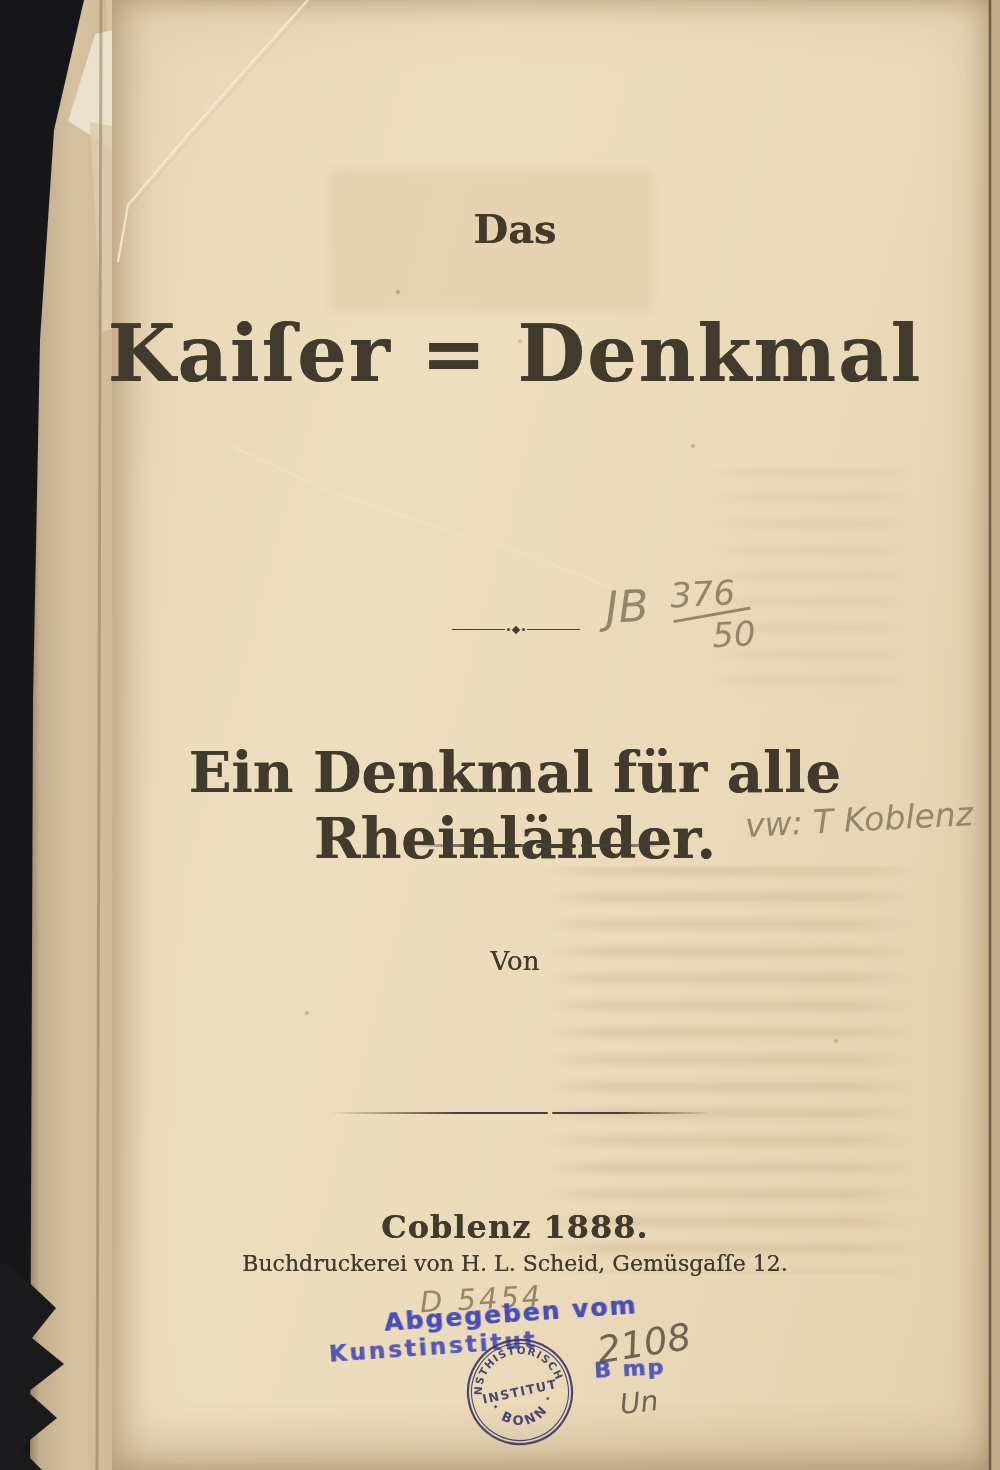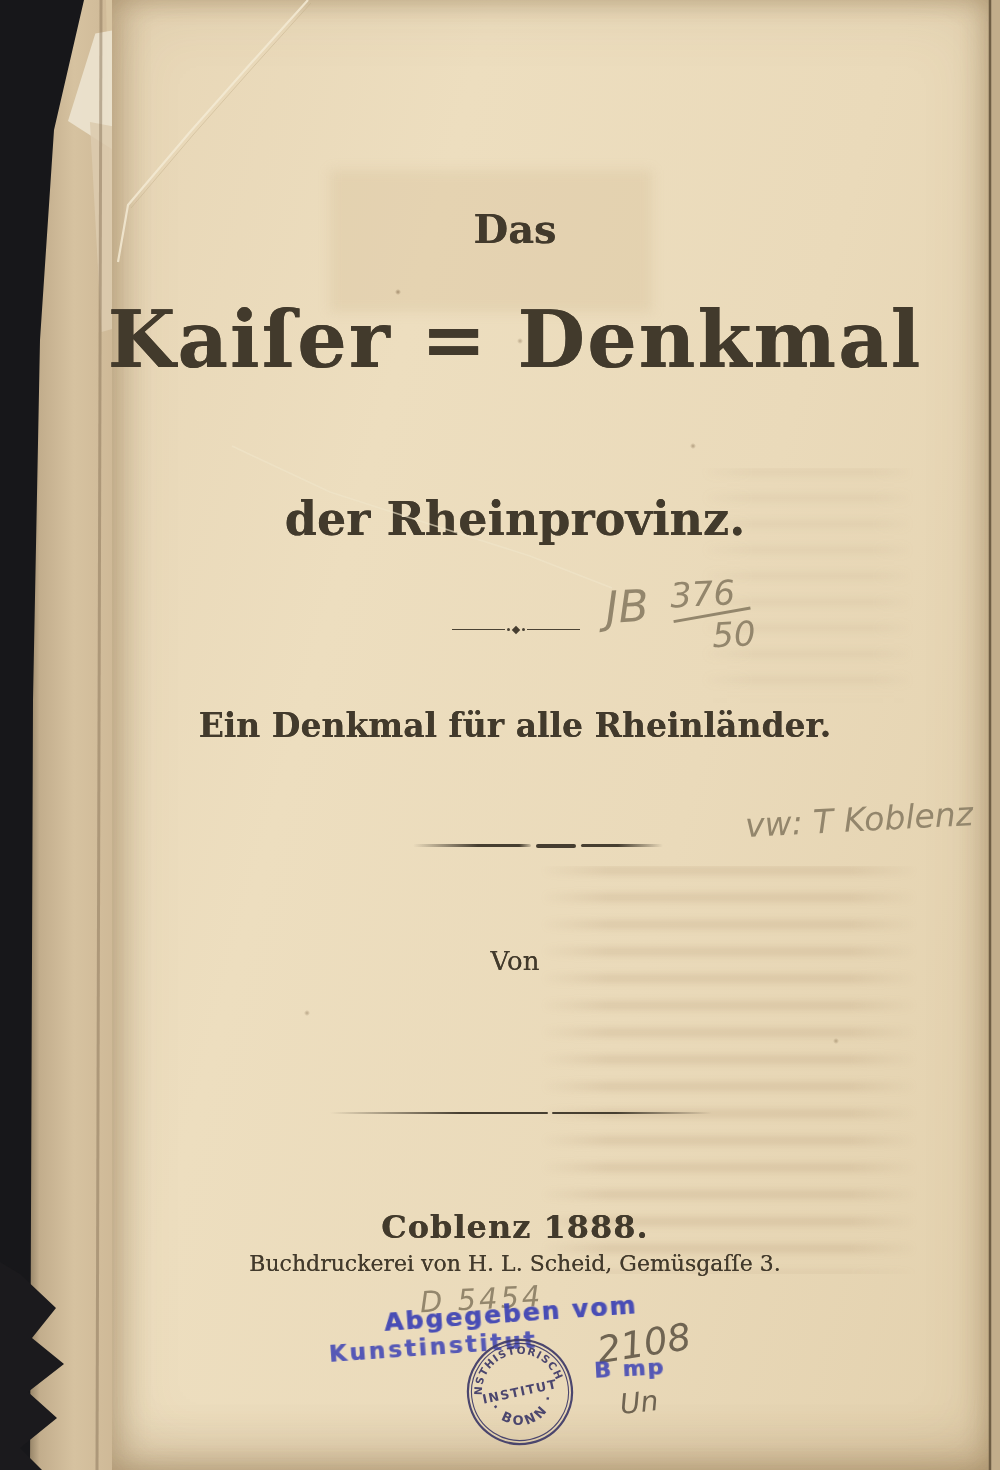--- a/index.html
+++ b/index.html
@@ -34,23 +34,23 @@
     mask-image:linear-gradient(90deg,transparent 0,#000 18%,#000 82%,transparent 100%);}
   .ghost-lines2{left:700px;top:468px;width:215px;height:235px;z-index:4;filter:blur(4px);
     background:repeating-linear-gradient(180deg,rgba(158,127,90,.10) 0 8px,rgba(158,127,90,0) 8px 26px);
     -webkit-mask-image:linear-gradient(90deg,transparent 0,#000 25%,#000 80%,transparent 100%);
     mask-image:linear-gradient(90deg,transparent 0,#000 25%,#000 80%,transparent 100%);}
 
   
   .content{left:40px;top:0;width:950px;height:1470px;z-index:5;text-align:center;color:#423a2c;}
   .content > div{position:absolute;width:100%;text-shadow:0 0 .6px rgba(60,50,35,.85);}
   .half-title{top:205px;font-size:40px;font-weight:bold;}
-  .main-title{top:294px;font-size:78px;font-weight:bold;letter-spacing:2px;}
+  .main-title{top:308px;font-size:78px;font-weight:bold;letter-spacing:2px;}
   .subtitle{top:492px;font-size:46px;font-weight:bold;}
-  .dedication{top:706px;font-size:33px;font-weight:bold;}
+  .dedication{top:739px;font-size:56px;font-weight:bold;}
   .byline{top:930px;font-size:26px;margin-top:16px;}
   .author{top:980px;font-size:31px;font-weight:bold;letter-spacing:9px;}
   .imprint{top:1208px;font-size:32px;font-weight:bold;letter-spacing:1px;}
   .printer{top:1251px;font-size:22px;}
 
   
   .rule1{left:452px;top:626px;width:128px;height:7px;z-index:5;display:flex;align-items:center;justify-content:center;}
   .rule1 .ln{height:1.5px;background:#4a4234;flex:1;}
   .rule1 .d1{width:3px;height:3px;background:#4a4234;border-radius:50%;margin:0 2px;}
   .rule1 .d2{width:6px;height:6px;background:#453d30;transform:rotate(45deg);margin:0 1px;}
@@ -95,25 +95,24 @@
   <div class="abs tape2"></div>
   <div class="abs page"></div>
   <div class="abs ghost-rect"></div>
   <div class="abs ghost-lines"></div>
   <div class="abs ghost-lines2"></div>
   <div class="abs speckles"></div>
 
   <div class="abs content">
     <div class="half-title">Das</div>
     <div class="main-title">Kaiſer = Denkmal</div>
-    <div class="subtitle">der Rheinprovinz.</div>
     <div class="dedication">Ein Denkmal für alle Rheinländer.</div>
     <div class="byline">Von</div>
     <div class="imprint">Coblenz 1888.</div>
-    <div class="printer">Buchdruckerei von H. L. Scheid, Gemüsgaſſe 3.</div>
+    <div class="printer">Buchdruckerei von H. L. Scheid, Gemüsgaſſe 12.</div>
   </div>
 
   <div class="abs rule1">
     <span class="ln"></span>
       <span class="d1"></span>
       <span class="d2"></span>
       <span class="d1"></span>
       <span class="ln"></span>
   </div>
   <div class="abs rule2">

